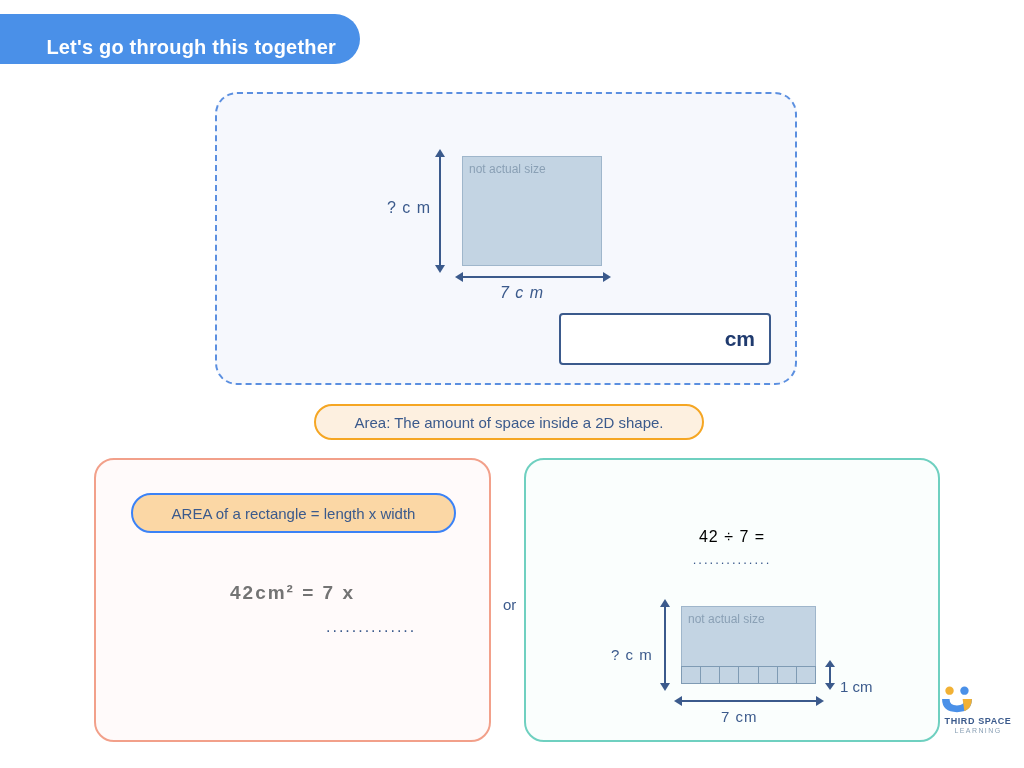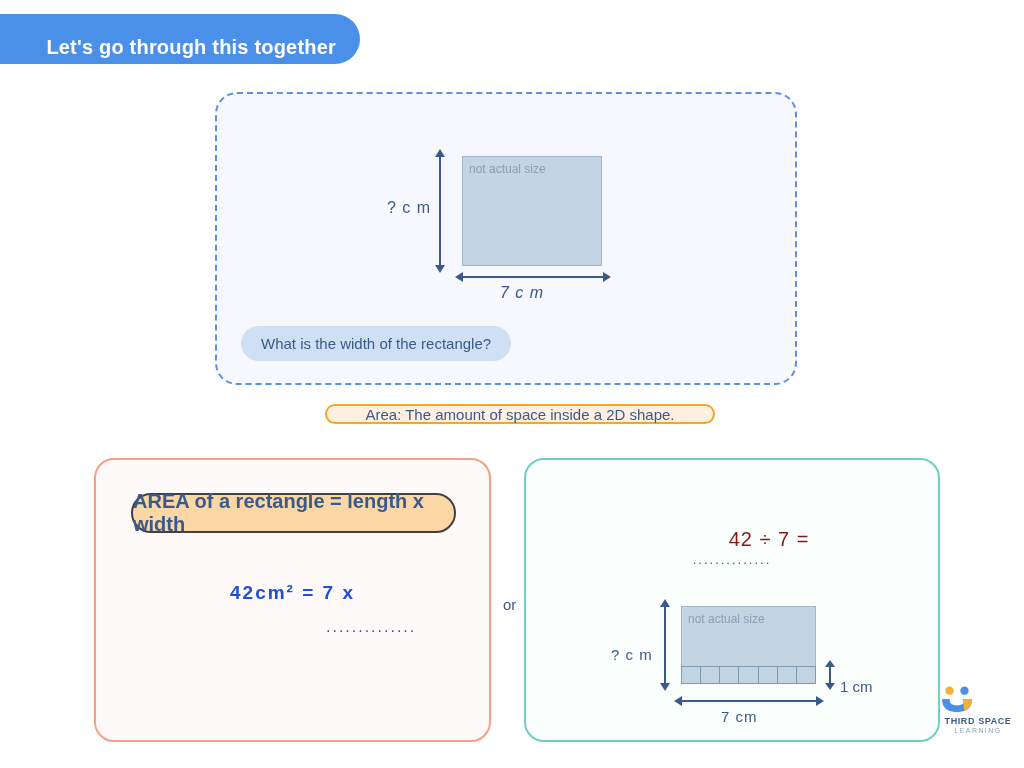--- a/index.html
+++ b/index.html
@@ -162,24 +162,24 @@
   }
   #answer-unit {
     font-size: 21px;
     font-weight: bold;
     color: #1f3a6e;
   }
 
   
   #definition-pill {
     position: absolute;
-    left: 325px;
+    left: 314px;
     top: 404px;
     width: 390px;
-    height: 20px;
+    height: 36px;
     border: 2px solid #f5a623;
     background: #fdf0e0;
     border-radius: 20px;
     display: flex;
     align-items: center;
     justify-content: center;
     font-size: 15px;
     color: #3b5a8c;
     box-sizing: border-box;
   }
@@ -196,40 +196,39 @@
     background: #fffafa;
     box-sizing: border-box;
   }
   #formula-pill {
     position: absolute;
     left: 35px;
     top: 33px;
     width: 325px;
     height: 40px;
     background: #fbd7a5;
-    border: 2px solid #404040;
+    border: 2px solid #3b82f6;
     border-radius: 20px;
     display: flex;
     align-items: center;
     justify-content: center;
-    font-size: 20px;
-    color: #3b5a8c;
-    box-sizing: border-box;
-    font-weight: bold;
+    font-size: 15px;
+    color: #3b5a8c;
+    box-sizing: border-box;
   }
   #equation-line {
     position: absolute;
     left: 0;
     top: 122px;
     width: 100%;
     text-align: center;
     font-size: 19px;
     font-weight: bold;
     letter-spacing: 2px;
-    color: #1d4ed8;
+    color: #737373;
   }
   #equation-dots {
     position: absolute;
     left: 230px;
     top: 158px;
     font-size: 16px;
     letter-spacing: 2px;
     color: #3b5a8c;
   }
   #left-explanation {
@@ -274,24 +273,23 @@
     line-height: 1.45;
     color: #3b5a8c;
   }
   #inverse-text b { font-weight: bold; }
   #division-line {
     position: absolute;
     left: 0;
     top: 68px;
     width: 100%;
     text-align: center;
-    font-size: 20px;
+    font-size: 16px;
     letter-spacing: 1px;
-    color: #7f1d1d;
-    padding-left: 37px;
+    color: #000000;
   }
   #division-dots {
     position: absolute;
     left: 0;
     top: 92px;
     width: 100%;
     text-align: center;
     font-size: 13px;
     letter-spacing: 2px;
     color: #3b5a8c;
@@ -460,22 +458,24 @@
 
   <div id="vert-arrow"></div>
   <div id="vert-label">? c m</div>
 
   <div id="rect-diagram"></div>
   <div id="rect-diagram-label">not actual size</div>
 
   <div id="horiz-arrow"></div>
   <div id="horiz-label">7 c m</div>
 
-  <div id="width-prompt">What is the width of the rectangle?</div>
-
+
+  <div id="answer-box">
+    <span id="answer-unit">cm</span>
+  </div>
 </div>
 
 <div id="definition-pill">Area: The amount of space inside a 2D shape.</div>
 
 <div id="left-card">
   <div id="formula-pill">AREA of a rectangle = length x width</div>
   <div id="equation-line">42cm² = 7 x</div>
   <div id="equation-dots">..............</div>
 </div>
 

